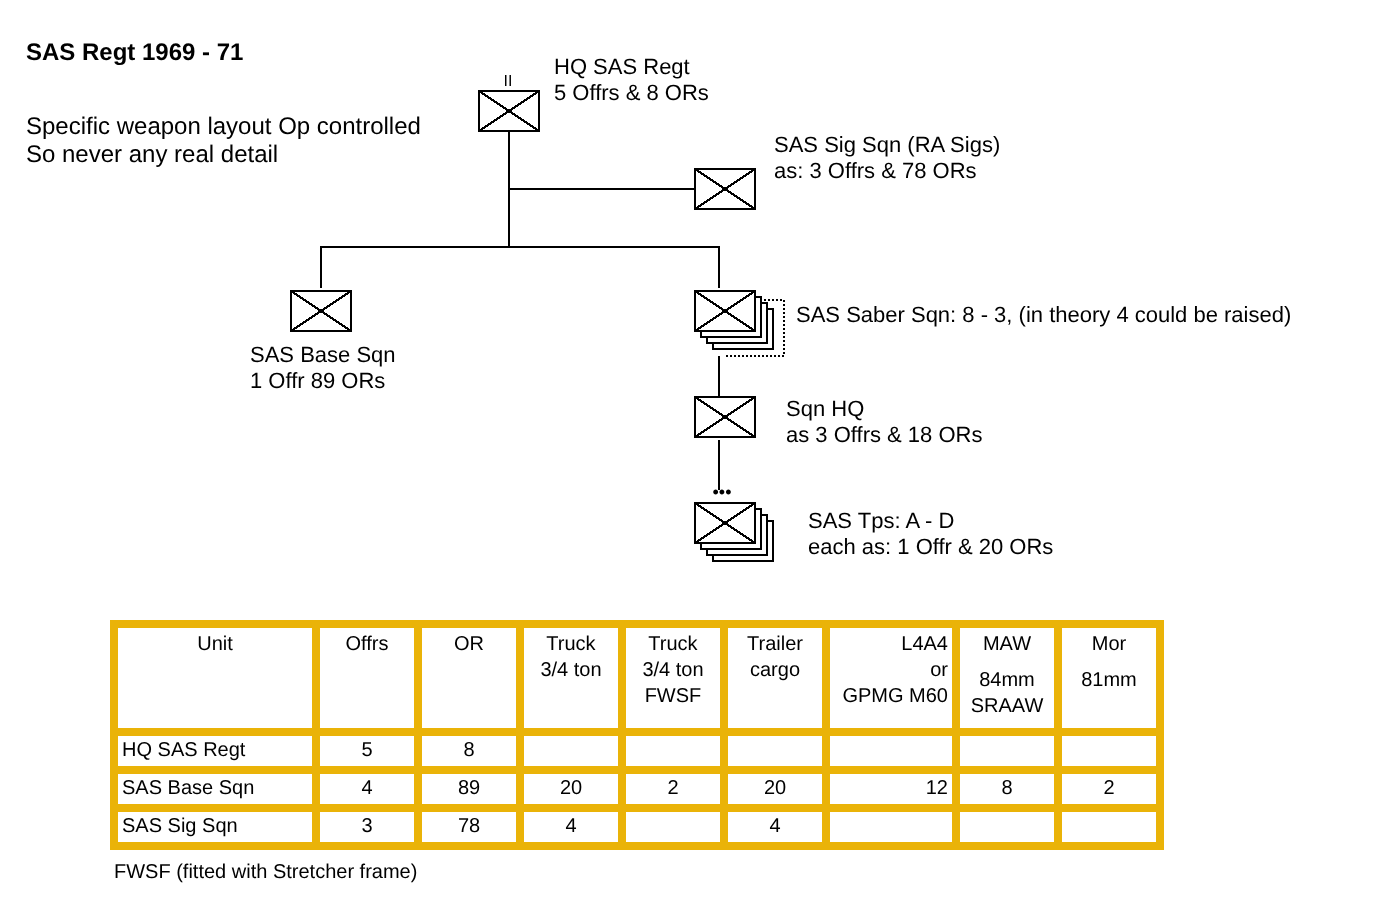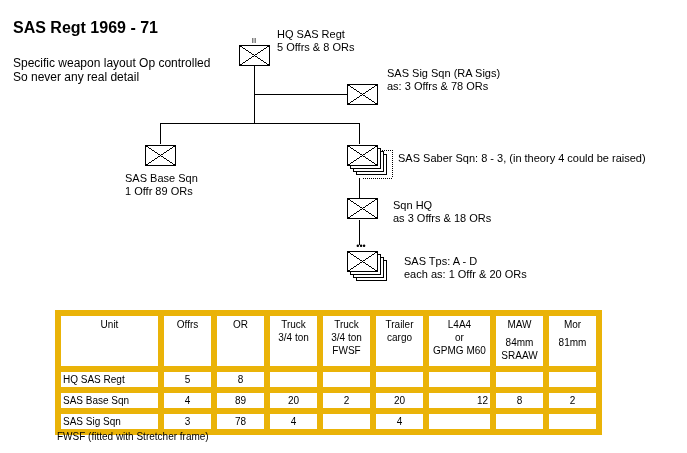--- a/index.html
+++ b/index.html
@@ -1,25 +1,25 @@
 <!DOCTYPE html>
 <html><head>
   <meta charset="utf-8">
   <style>
     html, body { margin: 0; padding: 0; background: #ffffff; }
     body { width: 687px; height: 453px; position: relative; overflow: hidden;
            font-family: "Liberation Sans", sans-serif; color: #000; }
     .abs { position: absolute; white-space: nowrap; }
-    .title { left: 13px; top: 19px; font-size: 16px; font-weight: bold; }
+    .title { left: 13px; top: 19px; font-size: 12px; font-weight: bold; }
     .note { left: 13px; font-size: 12px; margin-top: 19px; }
     .lbl { font-size: 11px; line-height: 13px; }
     svg.diagram { position: absolute; left: 0; top: 0; }
     table.equip { position: absolute; left: 55px; top: 310px; border-collapse: collapse;
                   font-size: 10px; }
-    table.equip td, table.equip th { border: 6px solid #eab308; padding: 0 2px; font-weight: normal; }
+    table.equip td, table.equip th { border: 4px solid #eab308; padding: 0 2px; font-weight: normal; }
     table.equip th { vertical-align: top; text-align: center; height: 48px; line-height: 13px; padding-top: 2px; }
     table.equip td { height: 15px; text-align: center; }
     table.equip td.unit { text-align: left; }
     .footnote { left: 57px; top: 431px; font-size: 10px; }
   </style>
 </head>
 <body>
 
 <div class="abs title">SAS Regt 1969 - 71</div>
 <div class="abs note" style="top:37px">Specific weapon layout Op controlled</div>
@@ -125,21 +125,21 @@
         </th>
       <th style="width:43px">
           <div>Truck</div>
           <div>3/4 ton</div>
           <div>FWSF</div>
         </th>
       <th style="width:43px">
           <div>Trailer</div>
           <div>cargo</div>
         </th>
-      <th style="width:57px;text-align:center">
+      <th style="width:57px;text-align:right">
           <div>L4A4</div>
           <div>or</div>
           <div>GPMG M60</div>
         </th>
       <th style="width:43px">
           <div>MAW</div>
           <div style="margin-top:5px">84mm</div>
           <div>SRAAW</div>
         </th>
       <th style="width:43px">

